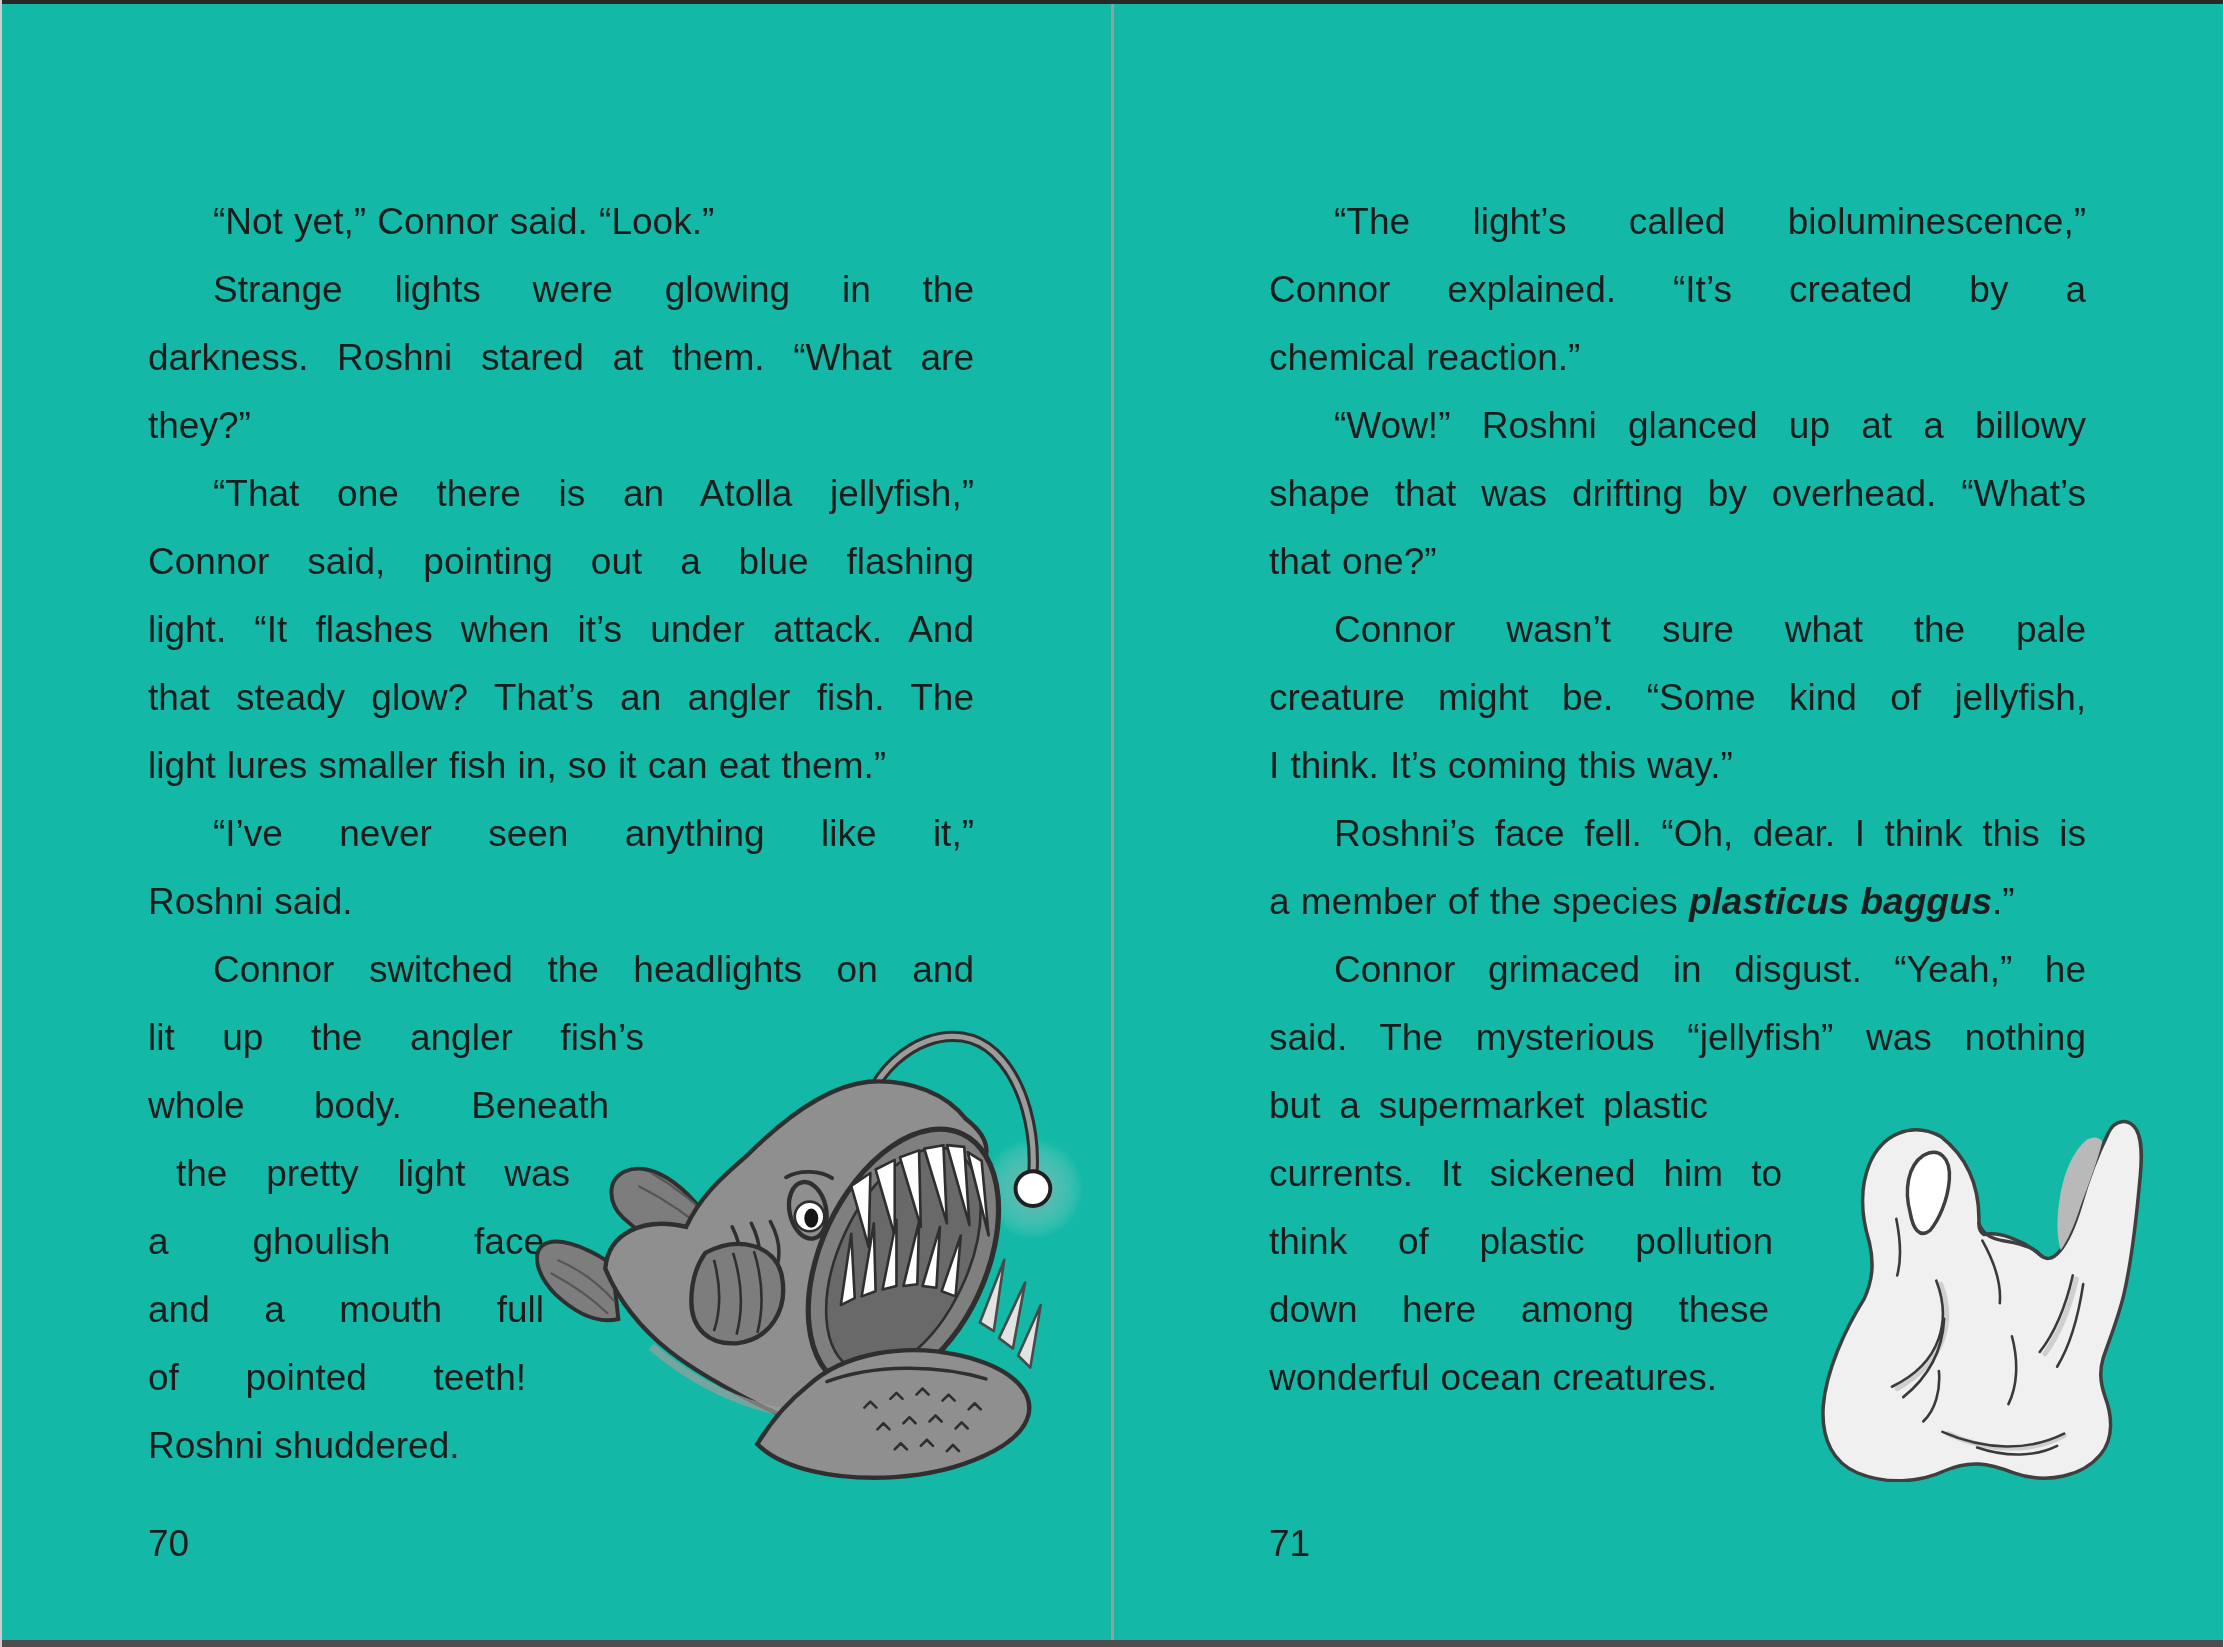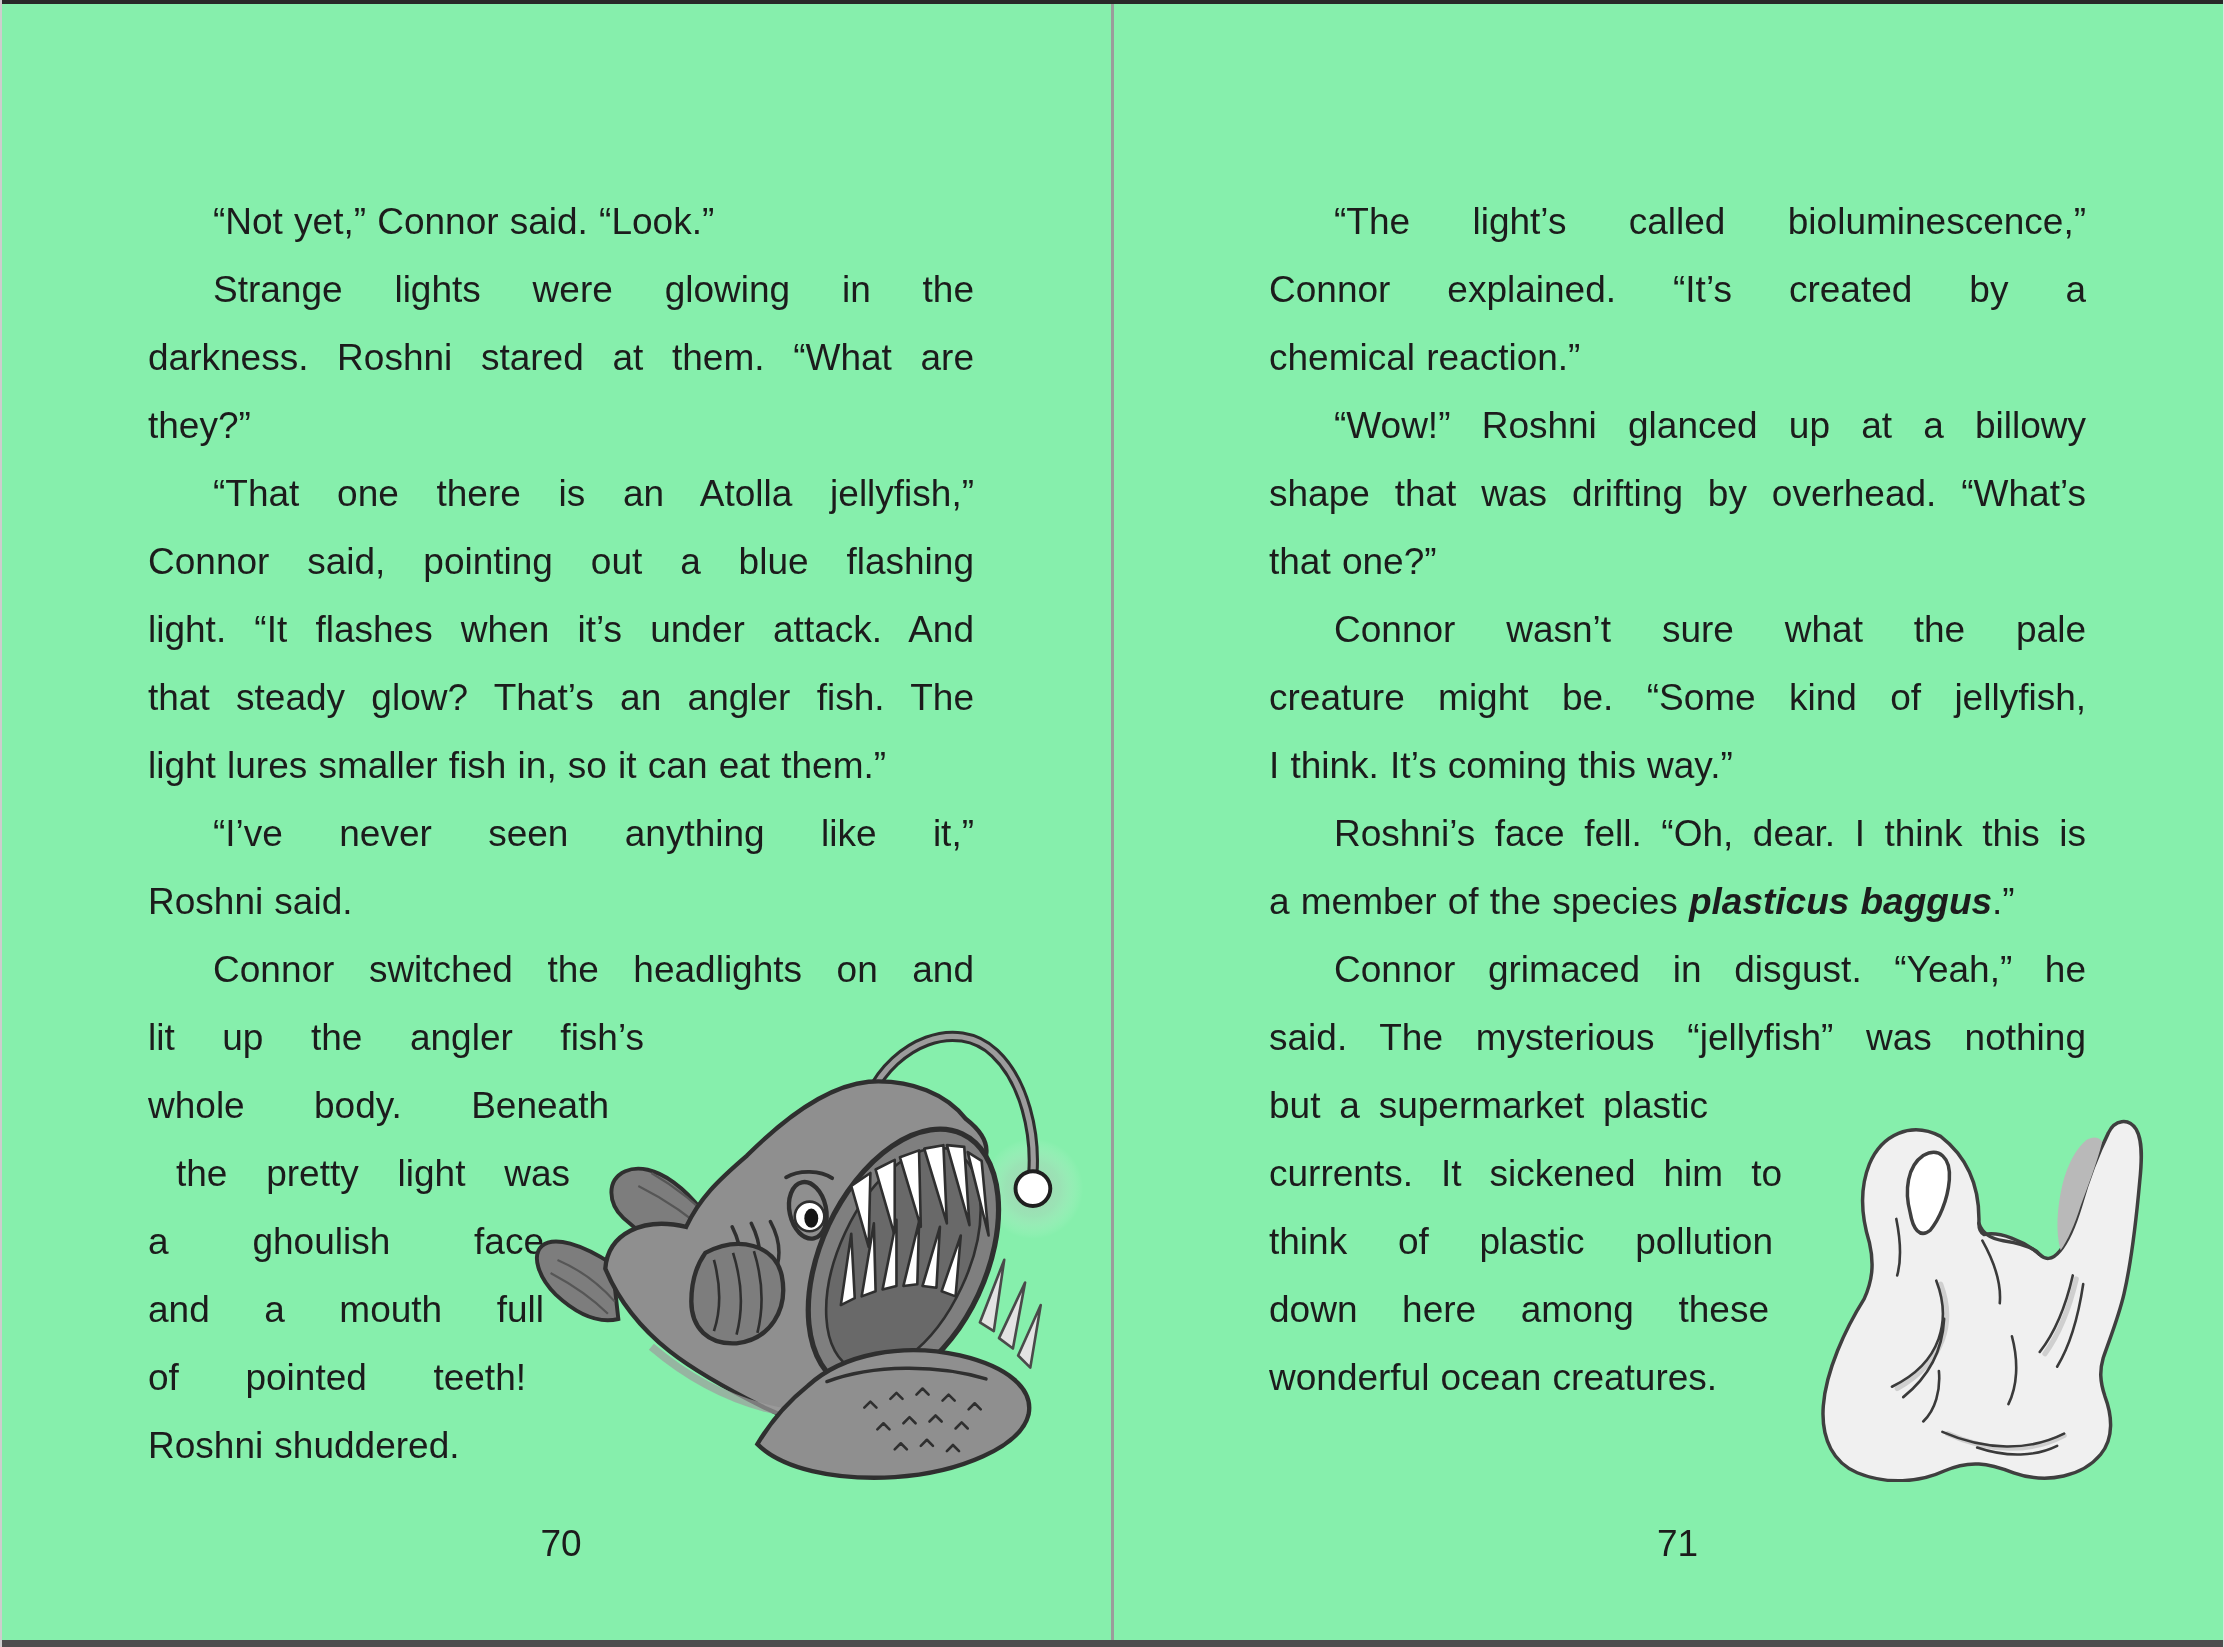--- a/index.html
+++ b/index.html
@@ -1,16 +1,16 @@
 <!DOCTYPE html>
 <html style="font-size:14px"><head>
 <meta charset="utf-8">
 <style>
   html,body{margin:0;padding:0;background:#ffffff;}
-  #spread{position:relative;width:2225px;height:1648px;background:#86efac;overflow:hidden;
+  #spread{position:relative;width:2225px;height:1648px;background:#14b8a6;overflow:hidden;
           font-family:"Liberation Sans",sans-serif;color:#1c1c1c;}
   
   .edge-top{position:absolute;left:0;top:0;width:2225px;height:3.5px;background:#282828;}
   .edge-bottom{position:absolute;left:0;bottom:0;width:2225px;height:7.8px;background:#4d4d4d;}
   .edge-left{position:absolute;left:0;top:0;width:1.7px;height:1648px;background:#cdcdcd;}
   .edge-right{position:absolute;right:0;top:0;width:1.7px;height:1648px;background:#e2e2e2;}
   .divider{position:absolute;left:1111px;top:3.5px;width:2.6px;height:1636px;background:#9b9b9b;}
   
   .col{position:absolute;top:188px;}
   .col-left{left:148px;width:826px;}
@@ -20,21 +20,21 @@
   .ind{text-indent:65px;}
   .end{text-align-last:left;}
   .it{font-style:italic;font-weight:bold;}
   
   .lp12{padding-right:330px;} .lp13{padding-right:365px;} .lp14{padding-right:404px;margin-left:28px;}
   .lp15{padding-right:430px;} .lp16{padding-right:430px;} .lp17{padding-right:448px;}
   .lp18{padding-right:421px;}
   
   .rp13{padding-right:378px;} .rp14{padding-right:291px;} .rp15{padding-right:304px;}
   .rp16{padding-right:313px;} .rp17{padding-right:317px;} .rp18{padding-right:287px;}
-  .pagenum{position:absolute;top:1510px;height:68px;font-size:37px;line-height:68px;text-align:center;}
+  .pagenum{position:absolute;top:1510px;height:68px;font-size:37px;line-height:68px;text-align:left;}
   .pagenum-left{left:148px;width:826px;}
   .pagenum-right{left:1269px;width:817px;}
   .illus{position:absolute;}
   .illus-fish{left:521px;top:999px;width:591px;height:487px;}
   .illus-bag{left:1812px;top:1108px;width:339px;height:374px;}
 </style>
 </head>
 <body>
 
 <div id="spread">

